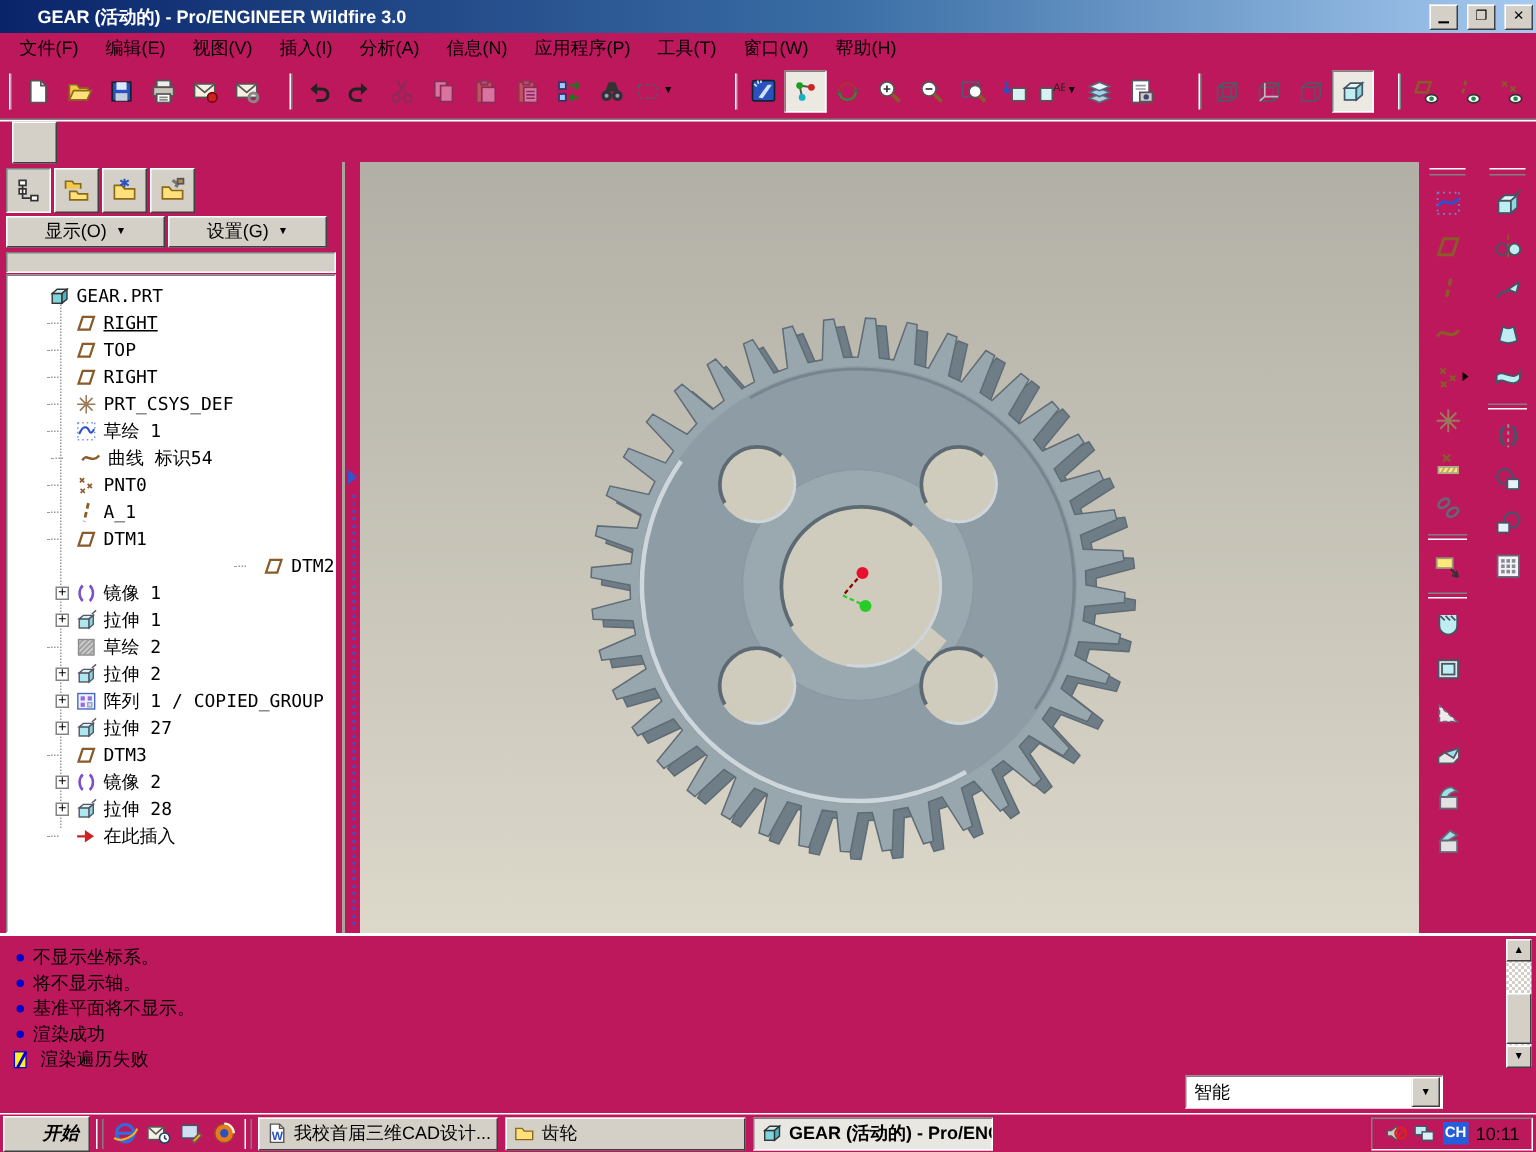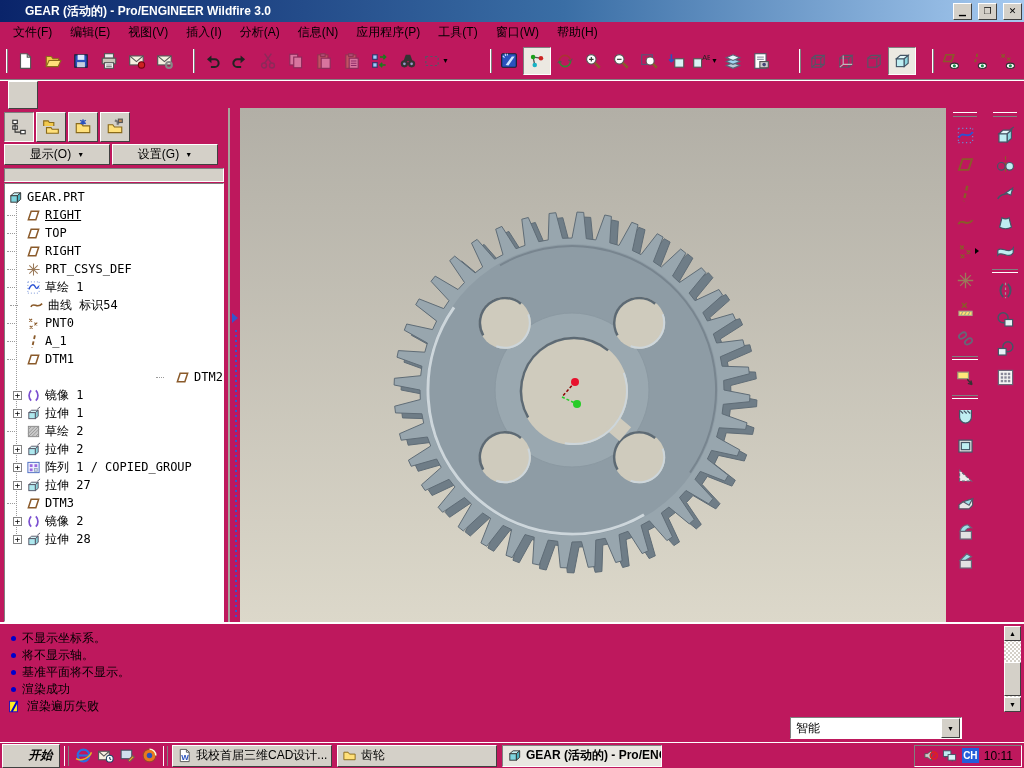--- a/index.html
+++ b/index.html
@@ -38,21 +38,21 @@
     display:flex;align-items:center;justify-content:center;}
   .navtab.active{border-color:#808080 #fff #fff #808080;}
   #navbtns{position:absolute;left:2px;top:36px;height:21px;display:flex;gap:2px;}
   .navbtn{width:106px;height:21px;background:#d4d0c8;border:1px solid;border-color:#fff #404040 #404040 #fff;
     display:flex;align-items:center;justify-content:center;gap:5px;box-sizing:border-box;}
   #navstrip{position:absolute;left:2px;top:60px;width:218px;height:12px;
     border:1px solid;border-color:#808080 #fff #fff #808080;background:#d4d0c8;}
   #tree{position:absolute;left:2px;top:75px;width:218px;height:437px;background:#fff;
     border:1px solid;border-color:#808080 #fff #fff #808080;overflow:hidden;
     font-family:"DejaVu Sans Mono","DejaVu Sans",monospace;font-size:12px;}
-  #treeinner{position:relative;padding-top:4px;}
+  #treeinner{position:relative;padding-top:4px;margin-left:24px;}
   #treeinner::before{content:"";position:absolute;left:11px;top:16px;bottom:14px;border-left:1px dotted #9a9a9a;}
   .trow{height:18px;display:flex;align-items:center;gap:4px;position:relative;white-space:nowrap;}
   .trow .stub{width:8px;border-top:1px dotted #9a9a9a;margin-left:-4px;}
   .expander{width:9px;height:9px;box-sizing:border-box;border:1px solid #848484;background:#fff;
     font-size:9px;line-height:6px;text-align:center;margin-left:2px;flex:0 0 auto;font-family:"DejaVu Sans Mono",monospace;}
   .treespacer{width:11px;flex:0 0 auto;}
   
   #sash{position:absolute;left:228px;top:108px;width:12px;height:514px;border-left:2px solid #a8a49c;}
   #sash .chev{position:absolute;left:2px;top:205px;width:0;height:0;border-top:5px solid transparent;
     border-bottom:5px solid transparent;border-left:6px solid #3355cc;}
@@ -697,20 +697,31 @@
             <span class="icn" style="width: 15px; height: 15px;">
               <svg viewBox="0 0 16 16">
                 <rect x="3" y="7" width="7" height="6.5" fill="#aee8ee" stroke="#556"></rect>
                 <path d="M3 7 L6 4.5 H13 L10 7 Z" fill="#d5f4f7" stroke="#556"></path>
                 <path d="M10 13.5 L13 11 V4.5 L10 7 Z" fill="#8ed4dc" stroke="#556"></path>
                 <path d="M12 3.5 L15 1" stroke="#556"></path>
               </svg>
             </span>
             <span>拉伸 28</span>
           </div>
+          <div class="trow" style="padding-left: 6px;">
+            <div class="stub"></div>
+            <div class="treespacer" style="width: 3px;"></div>
+            <span class="icn" style="width: 15px; height: 15px;">
+              <svg viewBox="0 0 16 16">
+                <path d="M1.5 8 H8" stroke="#cc2222" stroke-width="1.6"></path>
+                <path d="M7 3.5 L13.5 8 L7 12.5 Z" fill="#cc2222"></path>
+              </svg>
+            </span>
+            <span>在此插入</span>
+          </div>
         </div>
       </div>
   </div>
 
   <div id="sash">
     <div class="chev"></div>
     <div class="dots"></div>
   </div>
 
   <div id="viewport" style="background: linear-gradient(rgb(178, 175, 166), rgb(220, 216, 202));"><svg width="706" height="514">

